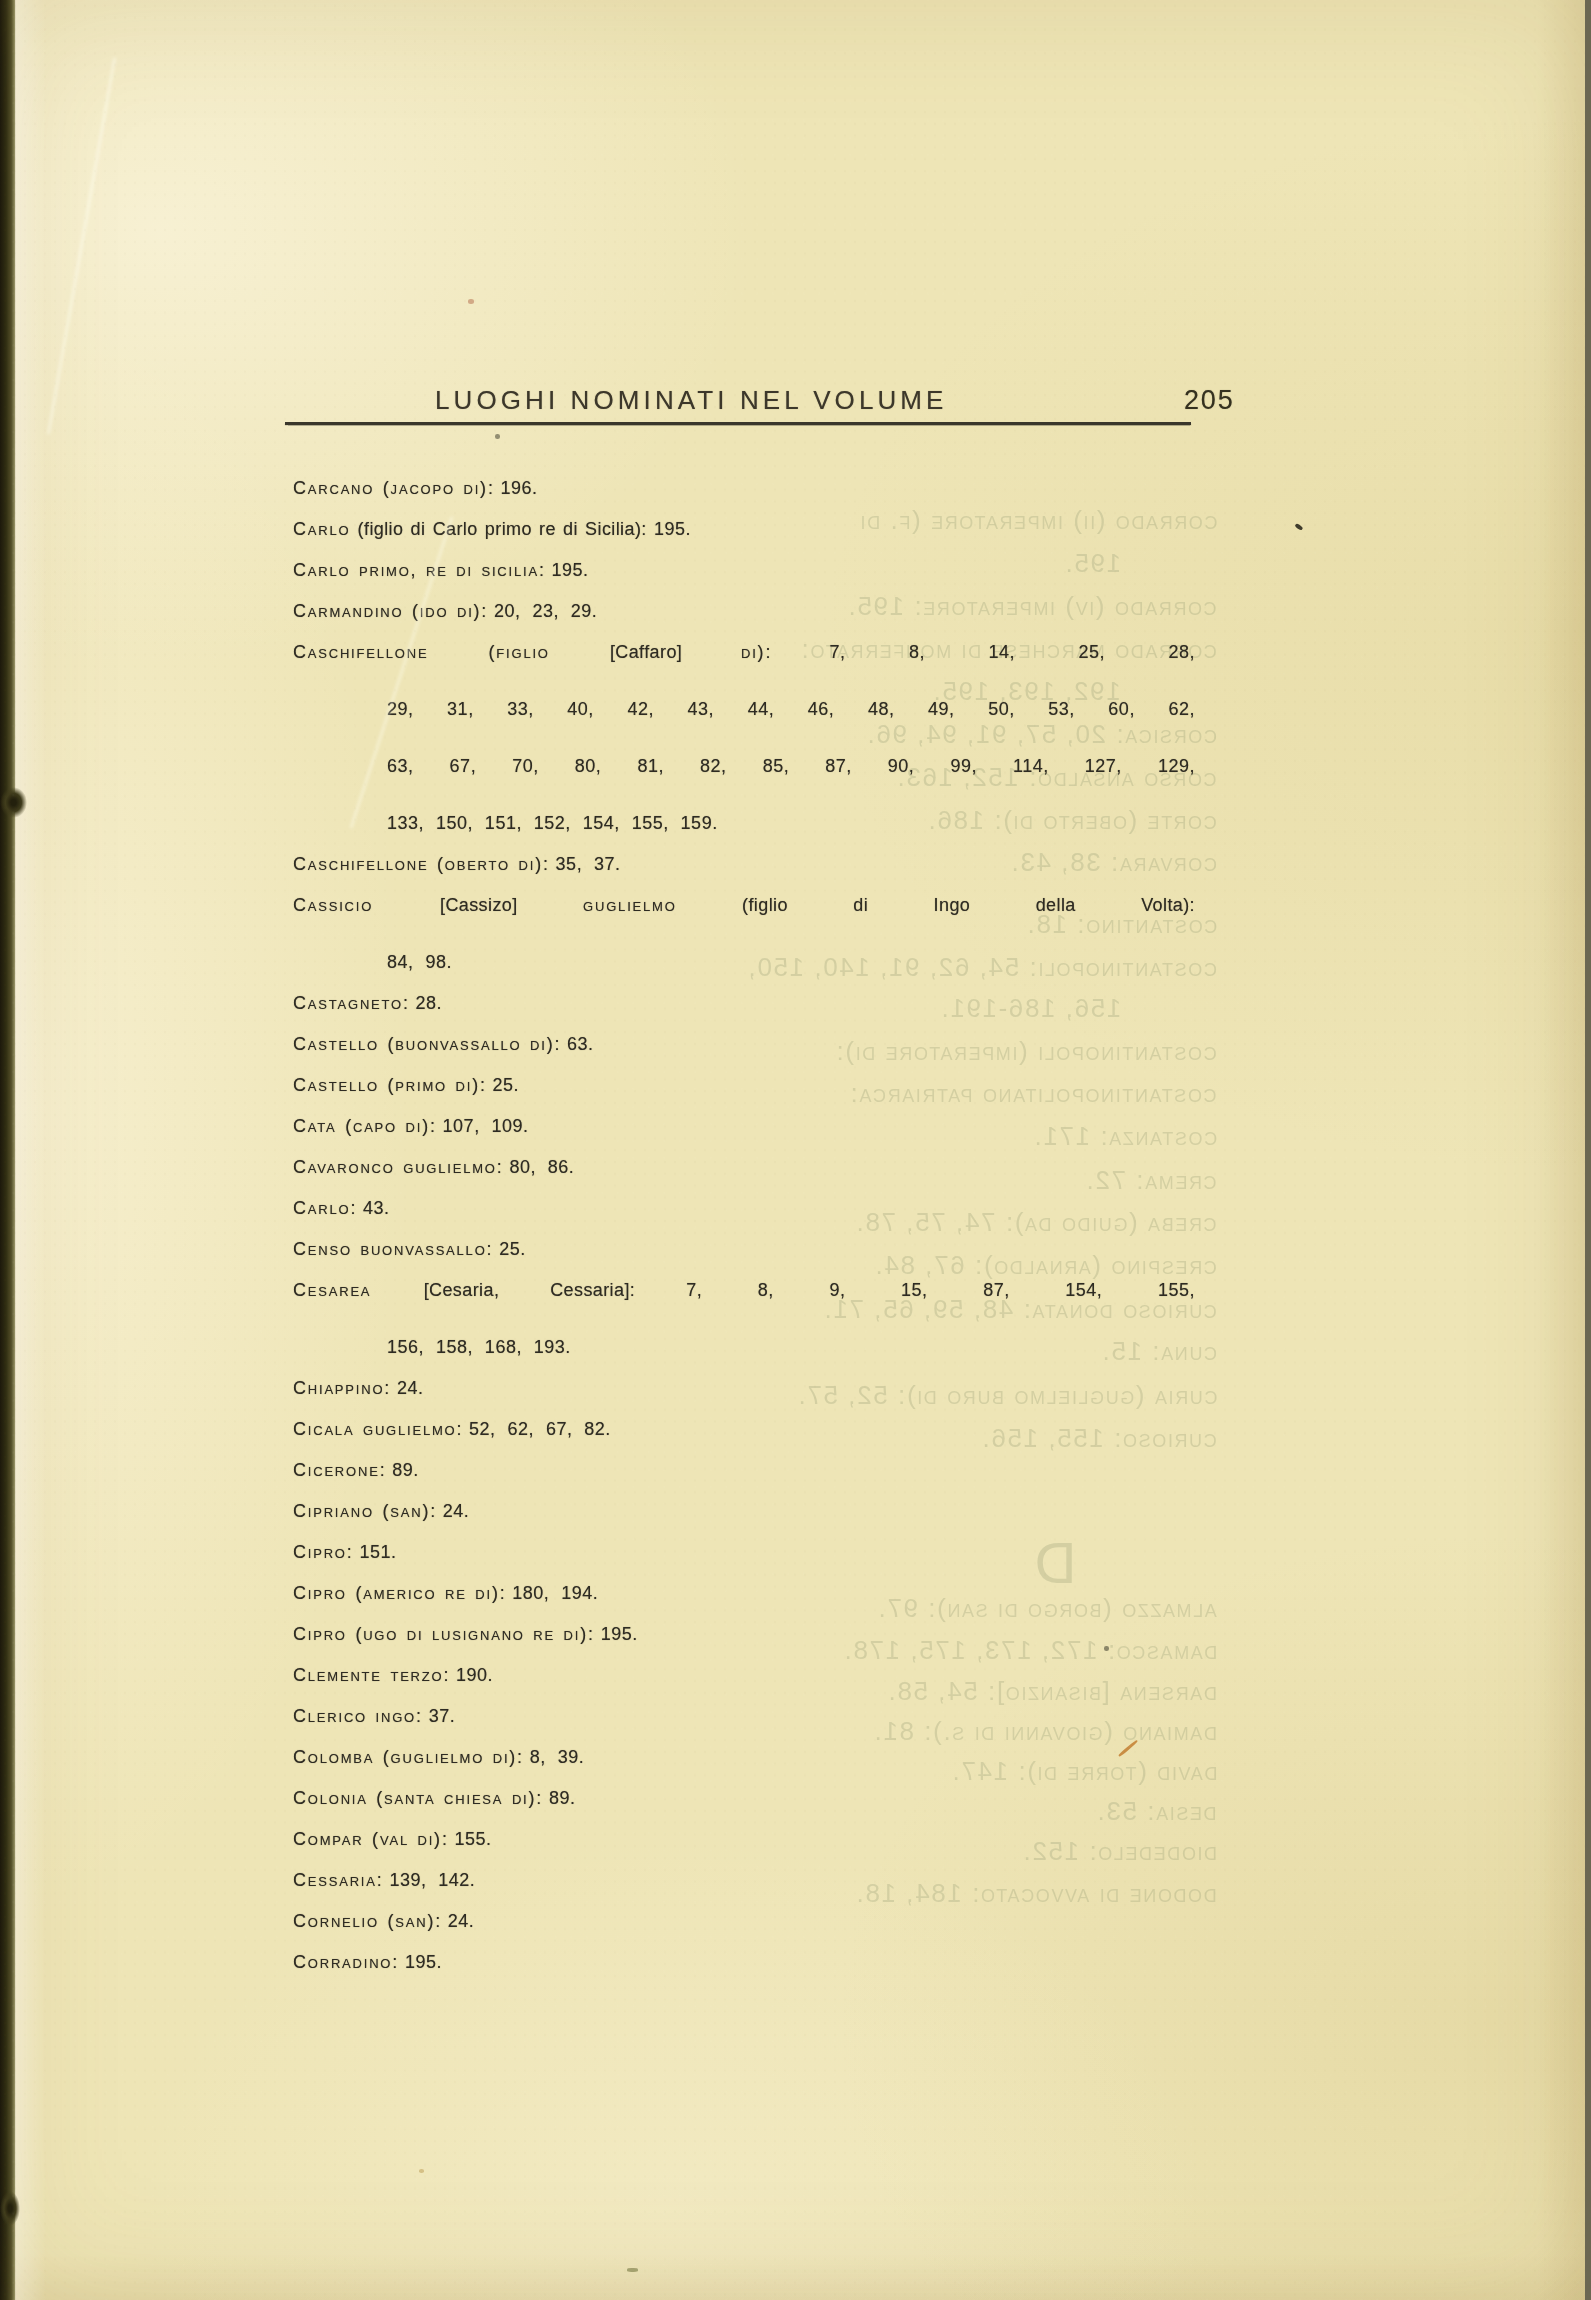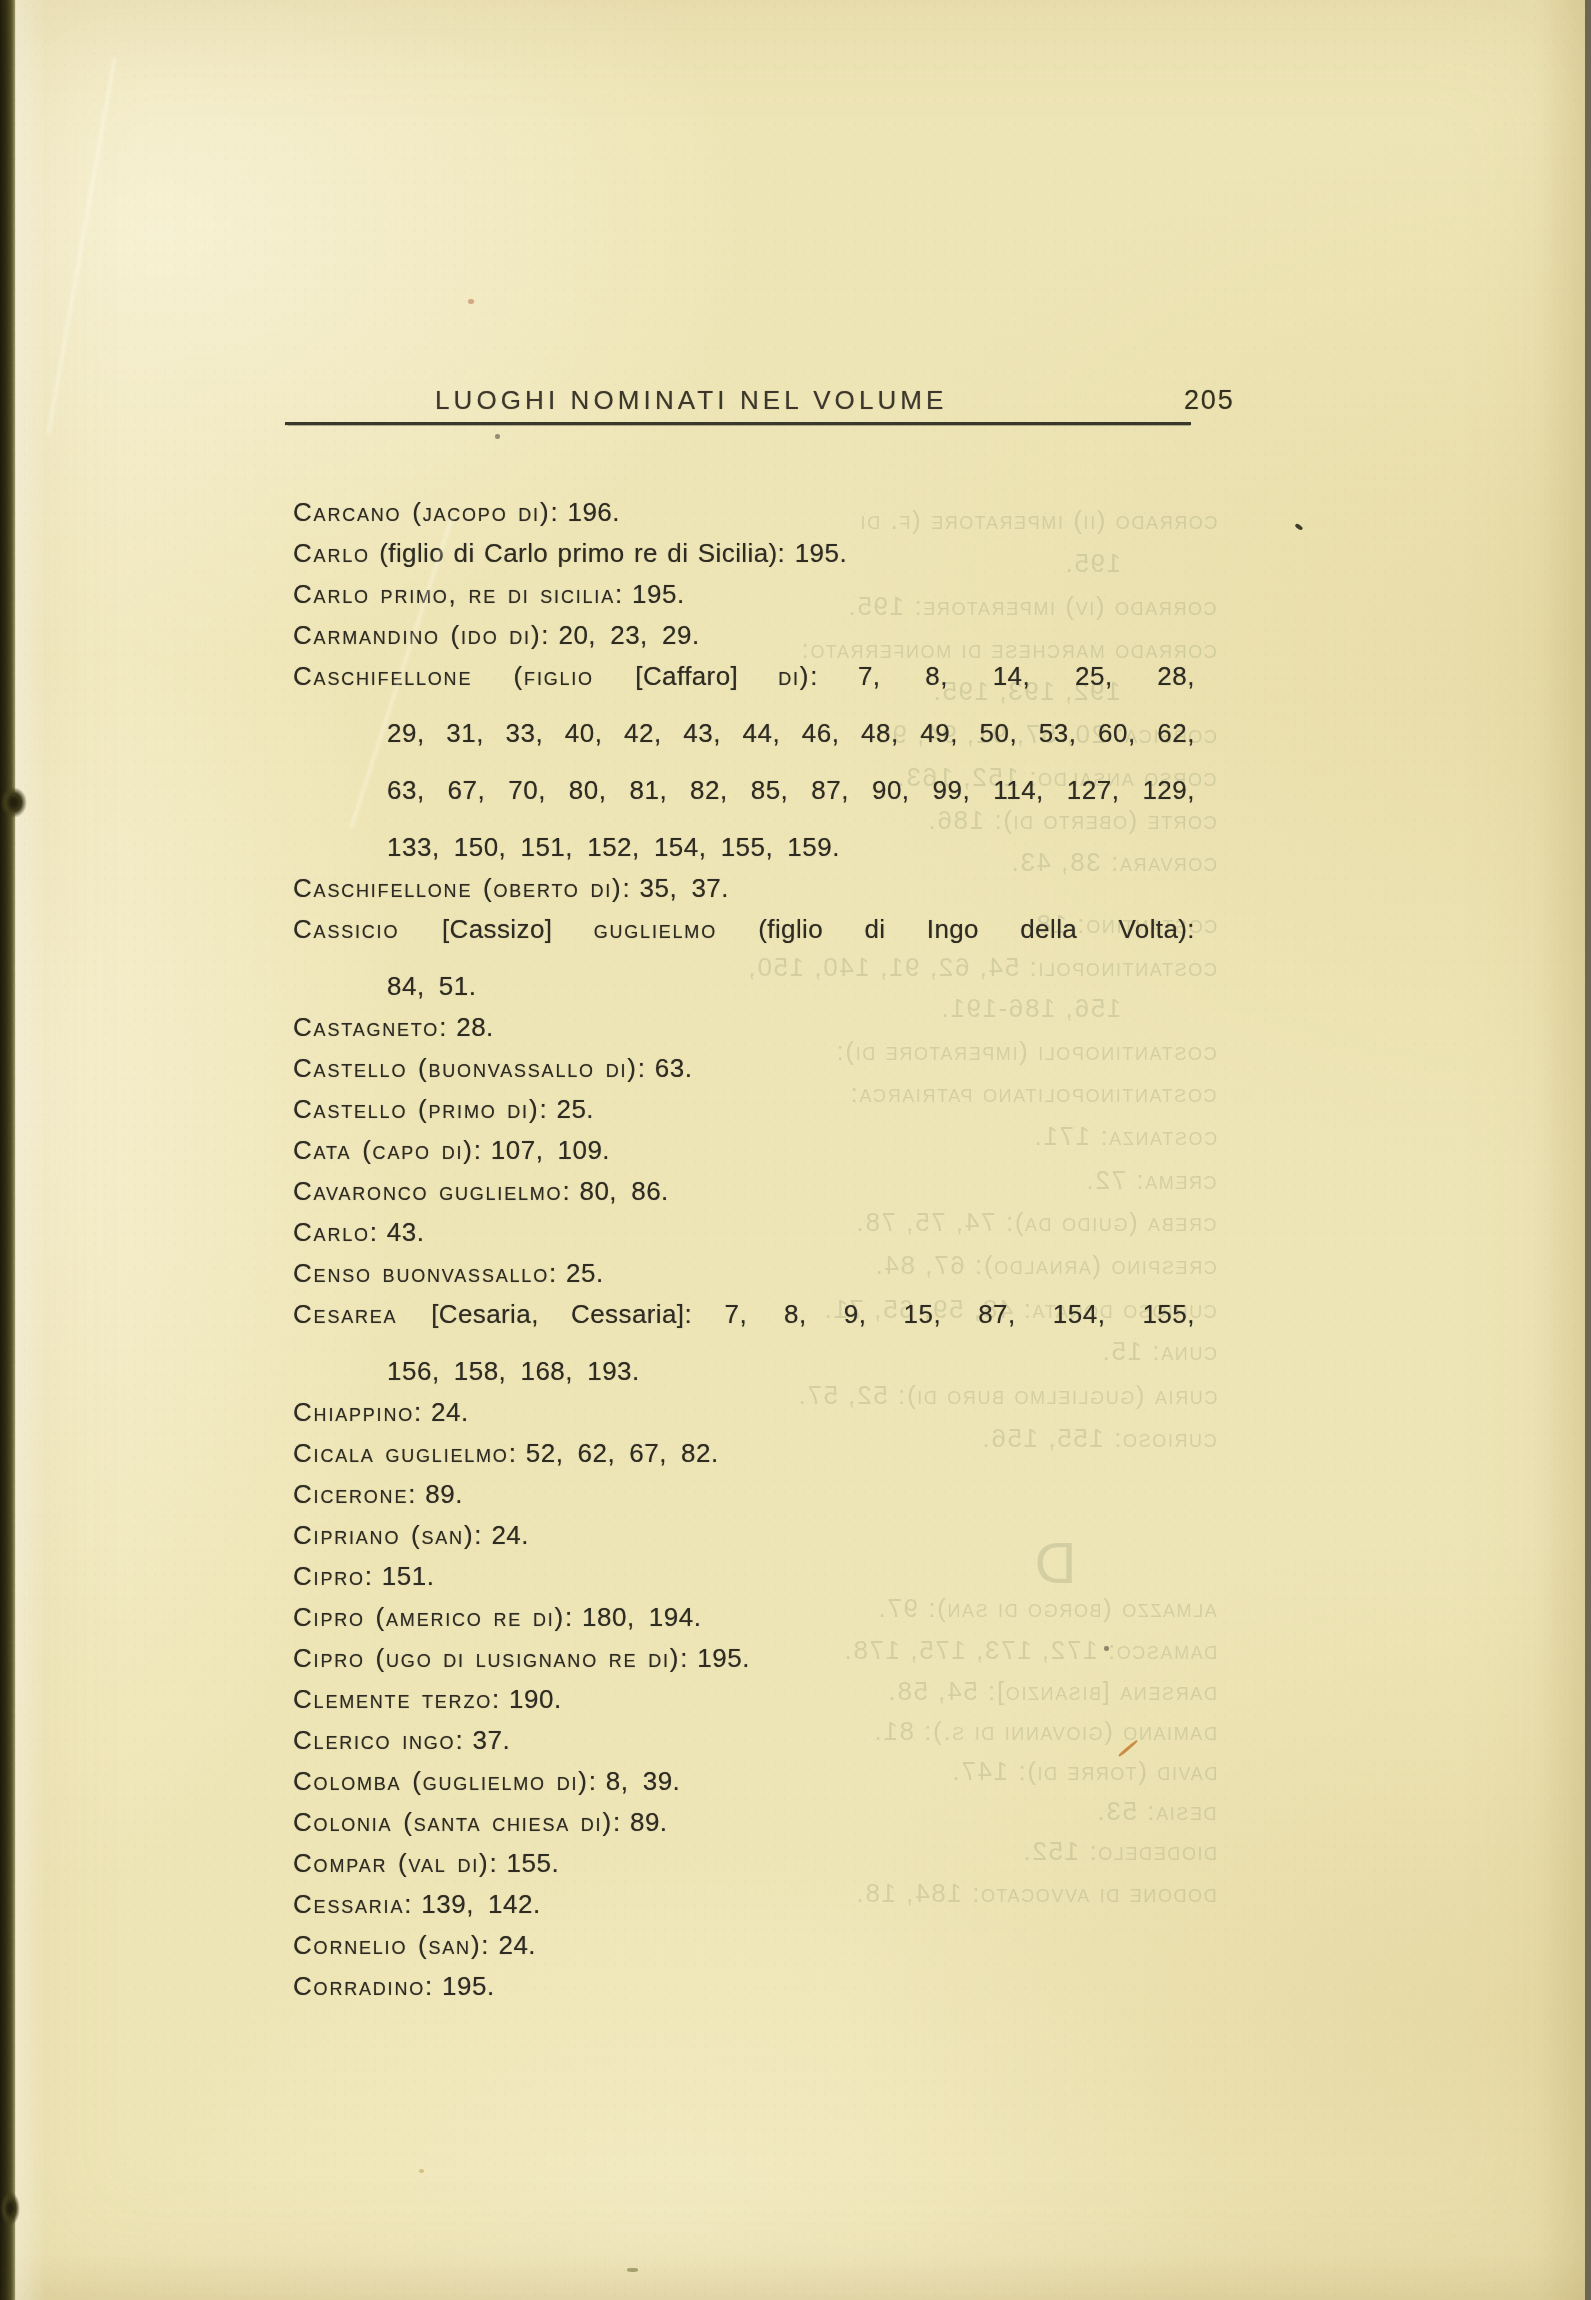--- a/index.html
+++ b/index.html
@@ -45,22 +45,22 @@
   }
   .folio{
     position:absolute; left:1184px; top:385px;
     font-size:27px; letter-spacing:1.8px; color:#35311f;
     text-shadow:0 0 0.9px rgba(60,55,42,.5);
   }
   .rule{position:absolute; left:285px; top:422px; width:906px; height:2.7px;
     background:#3a372b; box-shadow:0 0.9px 0.9px rgba(58,55,43,.35);}
 
   #entries{
-    position:absolute; left:293px; top:492px; width:902px;
-    font-size:26px; line-height:41px; color:#2e2b22;
+    position:absolute; left:293px; top:468px; width:902px;
+    font-size:18px; line-height:41px; color:#2e2b22;
     text-shadow:0 0 0.9px rgba(46,43,34,.55);
   }
   .entry{margin:0;}
   .line{white-space:nowrap; word-spacing:1.8px;}
   .line.just{white-space:normal; text-align:justify; text-align-last:justify; word-spacing:1.8px;}
   .line.cont{padding-left:94px;margin-top:16px;}
   .sc{font-variant:small-caps; letter-spacing:1.8px;}
   .r{letter-spacing:0.4px;}
   .pg{letter-spacing:0.5px; word-spacing:6.4px;}
 
@@ -133,21 +133,21 @@
         <div class="line just"><span class="sc">Caschifellone (figlio </span><span class="r">[Caffaro] </span><span class="sc">di)</span><span class="r">: </span><span class="pg">7, 8, 14, 25, 28,</span></div>
         <div class="line cont just"><span class="pg">29, 31, 33, 40, 42, 43, 44, 46, 48, 49, 50, 53, 60, 62,</span></div>
         <div class="line cont just"><span class="pg">63, 67, 70, 80, 81, 82, 85, 87, 90, 99, 114, 127, 129,</span></div>
         <div class="line cont"><span class="pg">133, 150, 151, 152, 154, 155, 159.</span></div>
       </div>
       <div class="entry">
         <div class="line"><span class="sc">Caschifellone (oberto di)</span><span class="r">: </span><span class="pg">35, 37.</span></div>
       </div>
       <div class="entry">
         <div class="line just"><span class="sc">Cassicio </span><span class="r">[Cassizo] </span><span class="sc">guglielmo</span><span class="r"> (figlio di Ingo della Volta):</span></div>
-        <div class="line cont"><span class="pg">84, 51.</span></div>
+        <div class="line cont"><span class="pg">84, 98.</span></div>
       </div>
       <div class="entry">
         <div class="line"><span class="sc">Castagneto</span><span class="r">: </span><span class="pg">28.</span></div>
       </div>
       <div class="entry">
         <div class="line"><span class="sc">Castello (buonvassallo di)</span><span class="r">: </span><span class="pg">63.</span></div>
       </div>
       <div class="entry">
         <div class="line"><span class="sc">Castello (primo di)</span><span class="r">: </span><span class="pg">25.</span></div>
       </div>

